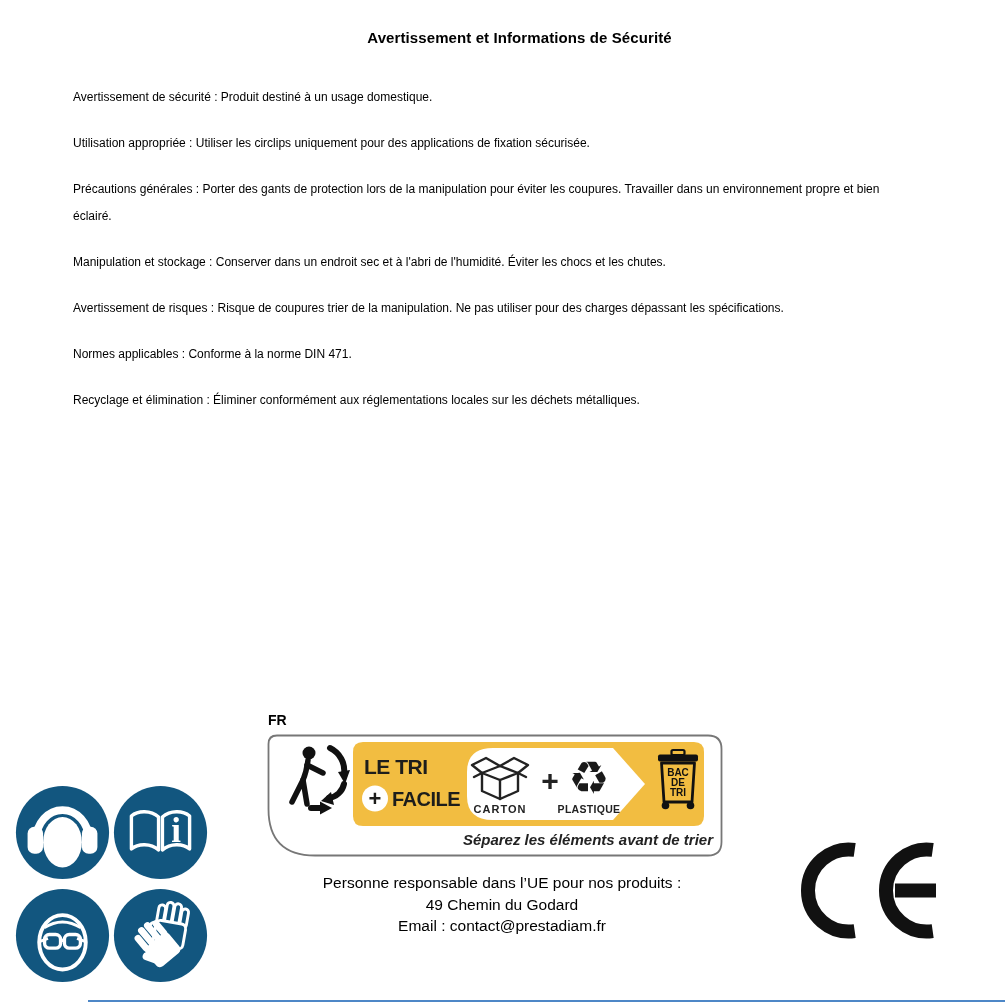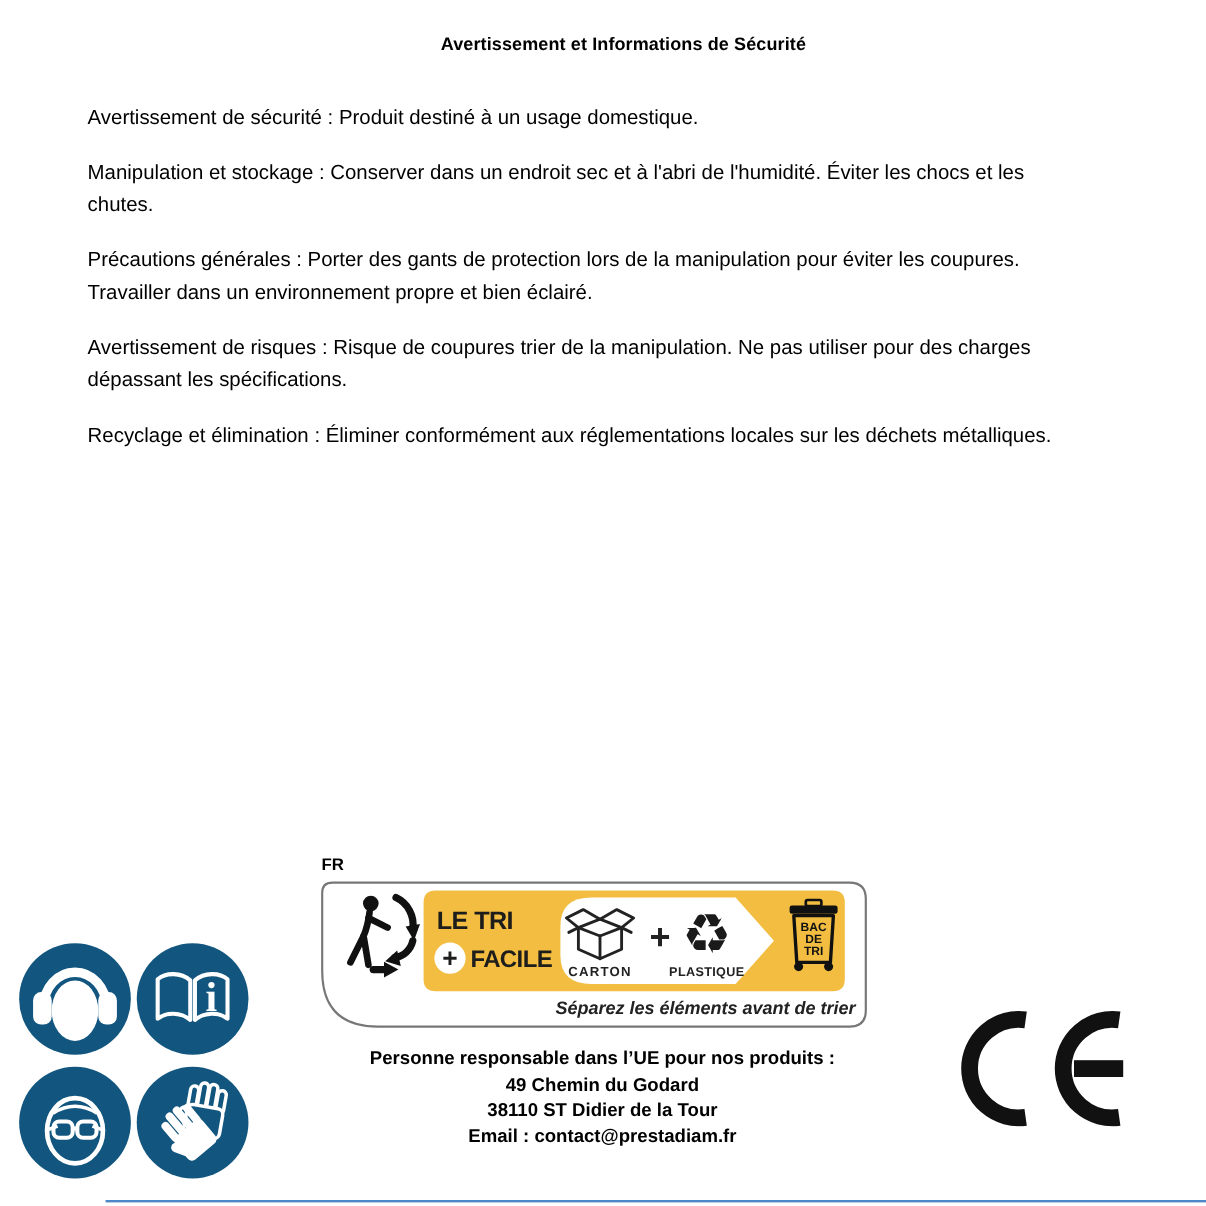--- a/index.html
+++ b/index.html
@@ -1,43 +1,45 @@
 <!DOCTYPE html>
 <html><head>
 <meta charset="utf-8">
 <style>
   html,body{margin:0;padding:0;background:#fff;}
   #page{position:relative;width:1005px;height:1005px;background:#fff;overflow:hidden;
         font-family:"Liberation Sans",sans-serif;color:#000;}
   .doc-title{position:absolute;top:29px;left:17px;width:1005px;text-align:center;
         font-size:15px;font-weight:bold;letter-spacing:.1px;}
   .body-text{position:absolute;top:84px;left:73px;width:838px;}
-  .body-text p{margin:0 0 19px 0;font-size:17px;line-height:27px;font-weight:400;}
+  .body-text p{margin:0 0 19px 0;font-size:12px;line-height:27px;font-weight:400;}
   .fr-tag{position:absolute;left:268px;top:712px;font-size:14px;font-weight:bold;}
   .tri-label{position:absolute;left:267px;top:734px;}
   .addr{position:absolute;left:262px;top:872px;width:480px;text-align:center;
-        font-size:15.5px;font-weight:bold;line-height:21.6px;}
+        font-size:15.5px;font-weight:normal;line-height:21.6px;}
   .ce{position:absolute;left:799px;top:842px;}
   .icon-grid{position:absolute;left:13px;top:783px;width:198px;height:202px;}
   .icon-grid svg{position:absolute;}
   .i1{left:1px;top:1px;} .i2{left:99px;top:1px;} .i3{left:1px;top:104px;} .i4{left:99px;top:104px;}
   .bottom-line{position:absolute;left:88px;top:1000px;width:917px;height:2px;background:#4d87c7;}
 </style>
 </head>
 <body>
 
 <div id="page">
 
   <div class="doc-title">Avertissement et Informations de Sécurité</div>
 
   <div class="body-text">
     <p>Avertissement de sécurité : Produit destiné à un usage domestique.</p>
+    <p>Utilisation appropriée : Utiliser les circlips uniquement pour des applications de fixation sécurisée.</p>
+    <p>Précautions générales : Porter des gants de protection lors de la manipulation pour éviter les coupures. Travailler dans un environnement propre et bien éclairé.</p>
     <p>Manipulation et stockage : Conserver dans un endroit sec et à l'abri de l'humidité. Éviter les chocs et les chutes.</p>
-    <p>Précautions générales : Porter des gants de protection lors de la manipulation pour éviter les coupures. Travailler dans un environnement propre et bien éclairé.</p>
     <p>Avertissement de risques : Risque de coupures trier de la manipulation. Ne pas utiliser pour des charges dépassant les spécifications.</p>
+    <p>Normes applicables : Conforme à la norme DIN 471.</p>
     <p>Recyclage et élimination : Éliminer conformément aux réglementations locales sur les déchets métalliques.</p>
   </div>
 
   <div class="icon-grid">
 
     <svg class="i1" width="97" height="97" viewBox="0 0 100 100">
       <circle cx="50" cy="50" r="48" fill="#12567F"></circle>
       <path d="M23,57 A27,30 0 1 1 77,57" stroke="#fff" stroke-width="8" fill="none"></path>
       <ellipse cx="50" cy="60" rx="20" ry="26" fill="#fff"></ellipse>
       <rect x="14" y="44" width="16" height="28" rx="7" fill="#fff"></rect>
@@ -134,21 +136,20 @@
       <text x="20" y="35.5" text-anchor="middle" font-size="10" font-weight="bold" fill="#111">DE</text>
       <text x="20" y="45.5" text-anchor="middle" font-size="10" font-weight="bold" fill="#111">TRI</text>
     </g>
 
     <text x="446" y="111" text-anchor="end" font-size="15" font-style="italic" font-weight="600" fill="#222">Séparez les éléments avant de trier</text>
   </svg>
 
   <div class="addr">
     <div>Personne responsable dans l’UE pour nos produits :</div>
     <div>49 Chemin du Godard</div>
-    <div>38110 ST Didier de la Tour</div>
     <div>Email : contact@prestadiam.fr</div>
   </div>
 
   <svg class="ce" width="138" height="97" viewBox="0 0 138 97">
     <path d="M55.7,7.9 A41,41 0 1 0 55.7,89.1" stroke="#111" stroke-width="14" fill="none"></path>
     <path d="M133.7,7.9 A41,41 0 1 0 133.7,89.1" stroke="#111" stroke-width="14" fill="none"></path>
     <rect x="96" y="41.5" width="41" height="14" fill="#111"></rect>
   </svg>
 
   <div class="bottom-line"></div>

